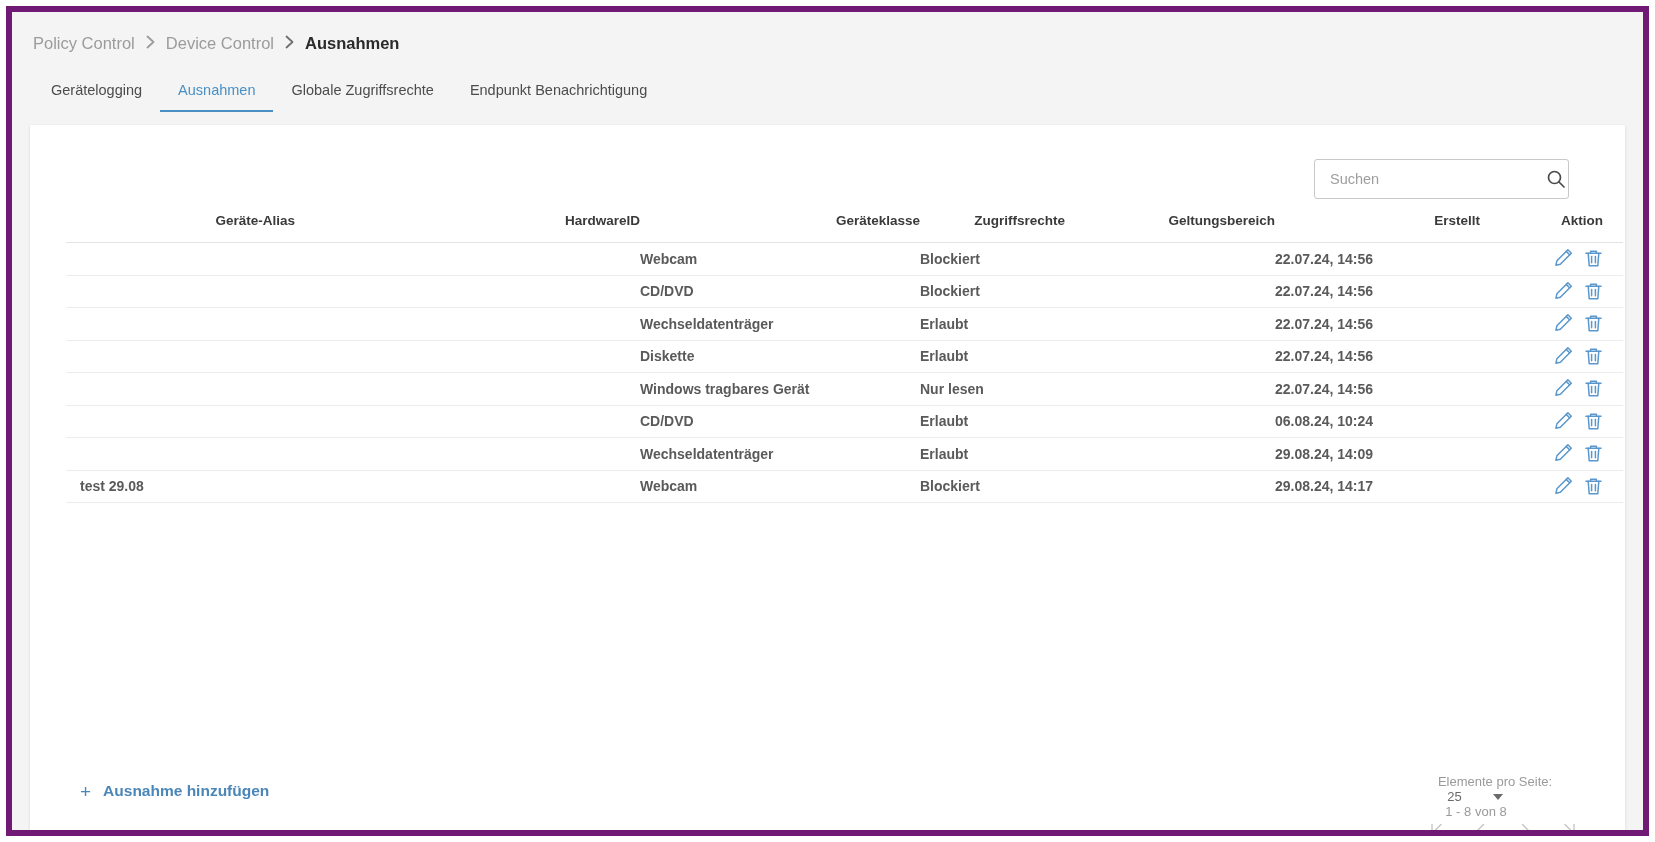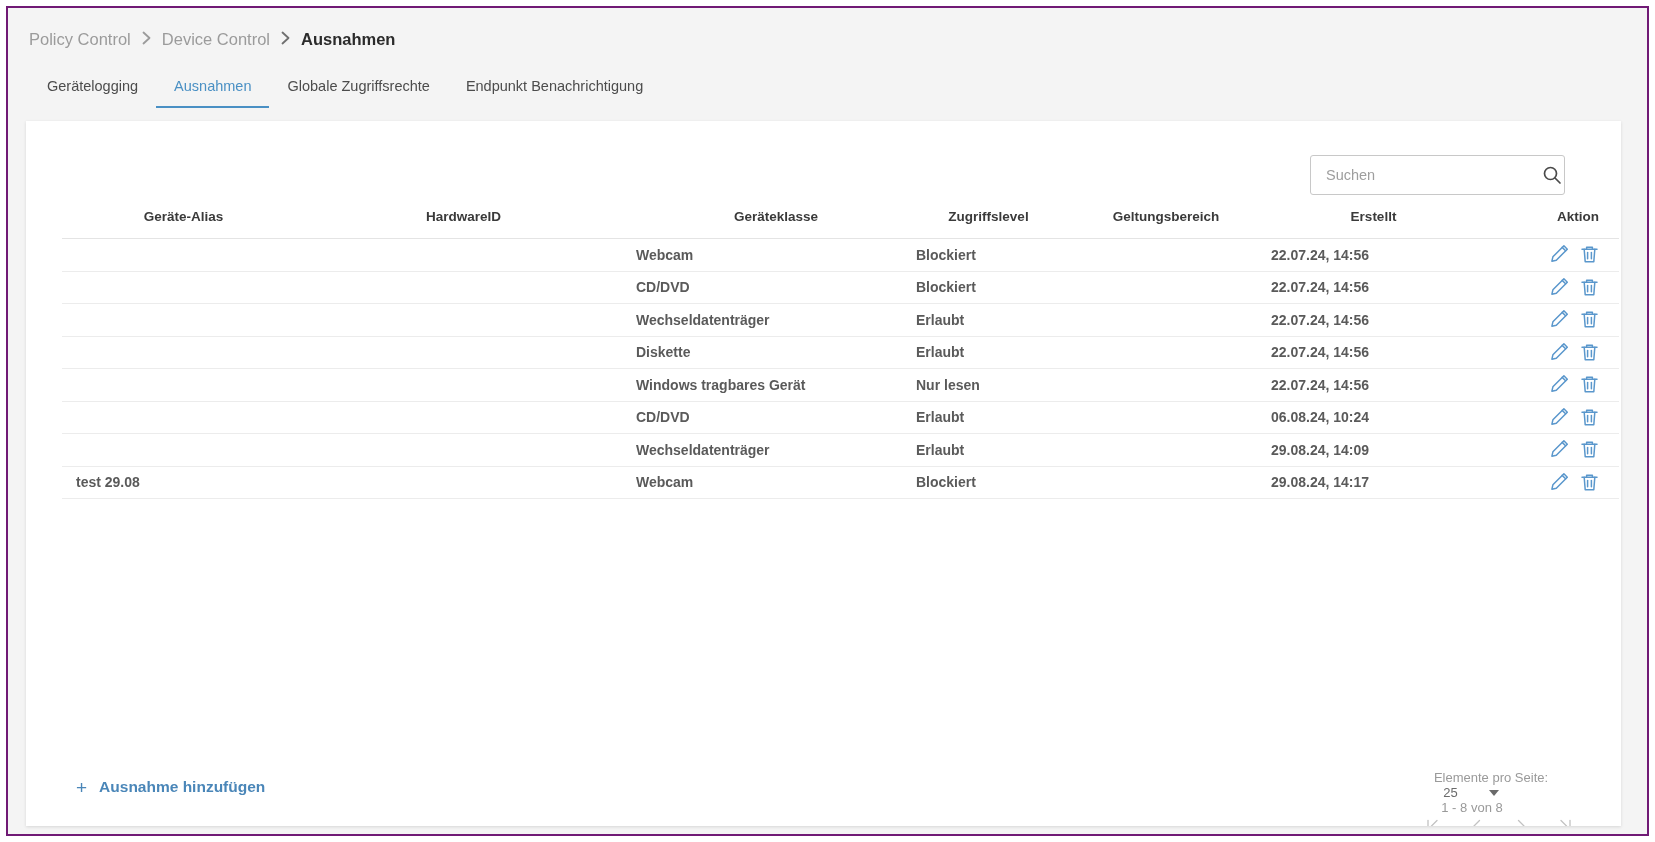--- a/index.html
+++ b/index.html
@@ -15,21 +15,21 @@
   }
 
   
   .app-frame {
     position: absolute;
     left: 6px;
     top: 6px;
     width: 1643px;
     height: 830px;
     background: #f4f4f4;
-    border: 2px solid #701a75;
+    border: 6px solid #701a75;
     box-sizing: border-box;
     overflow: hidden;
   }
 
   
   .breadcrumb {
     position: absolute;
     left: 21px;
     top: 18px;
     display: flex;
@@ -137,21 +137,21 @@
   
   .table {
     position: absolute;
     left: 36px;
     top: 88px;
     width: 1523px;
     border-collapse: collapse;
     table-layout: fixed;
   }
   .table th {
-    text-align: center;
+    text-align: right;
     font-size: 13.5px;
     font-weight: bold;
     color: #3a3a3a;
     padding: 0 0 14px 0;
     border-bottom: 1px solid #e4e4e4;
     white-space: nowrap;
   }
   .table td {
     font-size: 14px;
     color: #5a5a5a;
@@ -292,21 +292,21 @@
           </svg>
       </span>
     </div>
 
     <table class="table">
       <thead>
         <tr>
           <th class="col-alias">Geräte-Alias</th>
           <th class="col-hwid">HardwareID</th>
           <th class="col-class">Geräteklasse</th>
-          <th class="col-access">Zugriffslevel</th>
+          <th class="col-access">Zugriffsrechte</th>
           <th class="col-scope">Geltungsbereich</th>
           <th class="col-created">Erstellt</th>
           <th class="col-action">Aktion</th>
         </tr>
       </thead>
       <tbody id="table-body">
           <tr>
             <td class="col-alias"></td>
             <td class="col-hwid"></td>
             <td class="col-class">Webcam</td>

